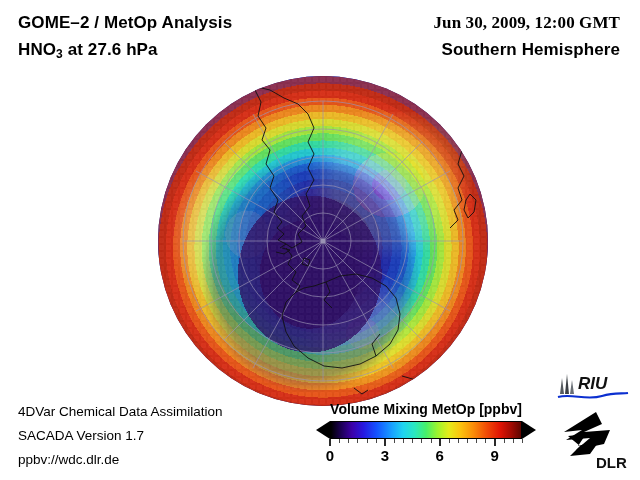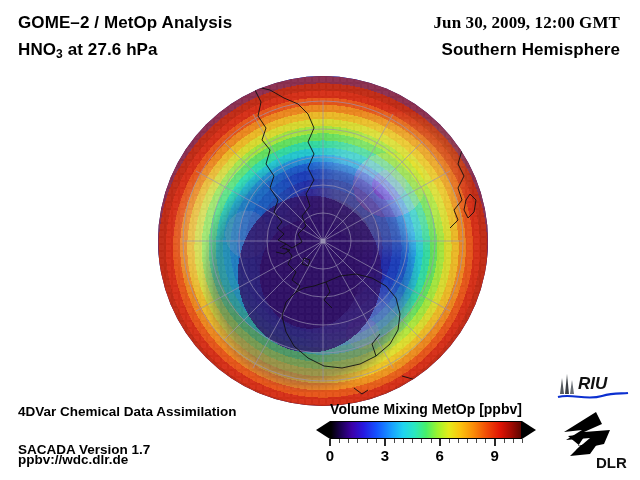--- a/index.html
+++ b/index.html
@@ -97,22 +97,22 @@
   #cap-left{left:0;border-right:14px solid #000;}
   #cap-right{right:0;border-left:14px solid #000;}
   #cb-ticks{position:absolute;left:316px;top:439px;width:220px;height:7px;}
   .tick{position:absolute;top:0;width:1px;background:#4a4a4a;}
   .tick.major{height:7px;background:#2a2a2a;width:2px;}
   .tick.minor{height:4px;}
   #cb-labels{position:absolute;left:316px;top:447px;width:220px;height:20px;}
   .cblab{position:absolute;top:0;font-weight:bold;font-size:15px;transform:translateX(-50%);}
 
   
-  .foot{position:absolute;left:18px;font-weight:bold;font-size:13.5px;white-space:nowrap;}
-  #foot1{top:404px;} #foot2{top:428px;margin-top:14px;} #foot3{top:452px;}
+  .foot{position:absolute;left:18px;font-weight:normal;font-size:13.5px;white-space:nowrap;}
+  #foot1{top:404px;} #foot2{top:428px;} #foot3{top:452px;}
 
   
   #riu-logo{position:absolute;left:556px;top:372px;width:74px;height:30px;}
   #dlr-logo{position:absolute;left:560px;top:410px;width:70px;height:62px;}
 </style>
 </head>
 <body>
 
 <div class="hdr" id="title-line1">GOME–2 / MetOp Analysis</div>
 <div class="hdr" id="title-line2"><span>HNO</span><span class="sub">3</span><span> at 27.6 hPa</span></div>

